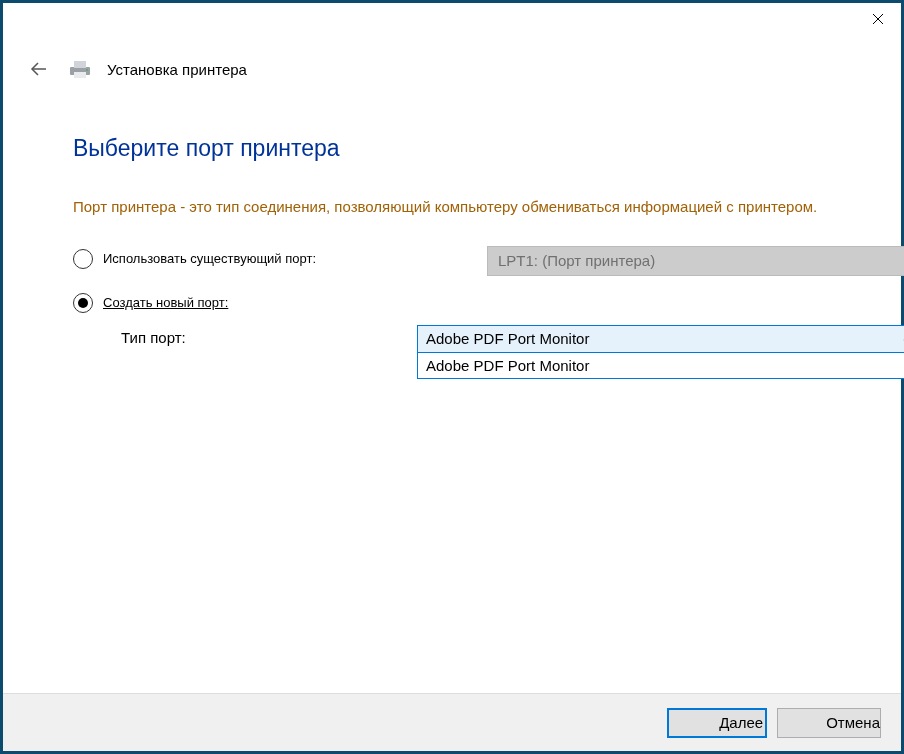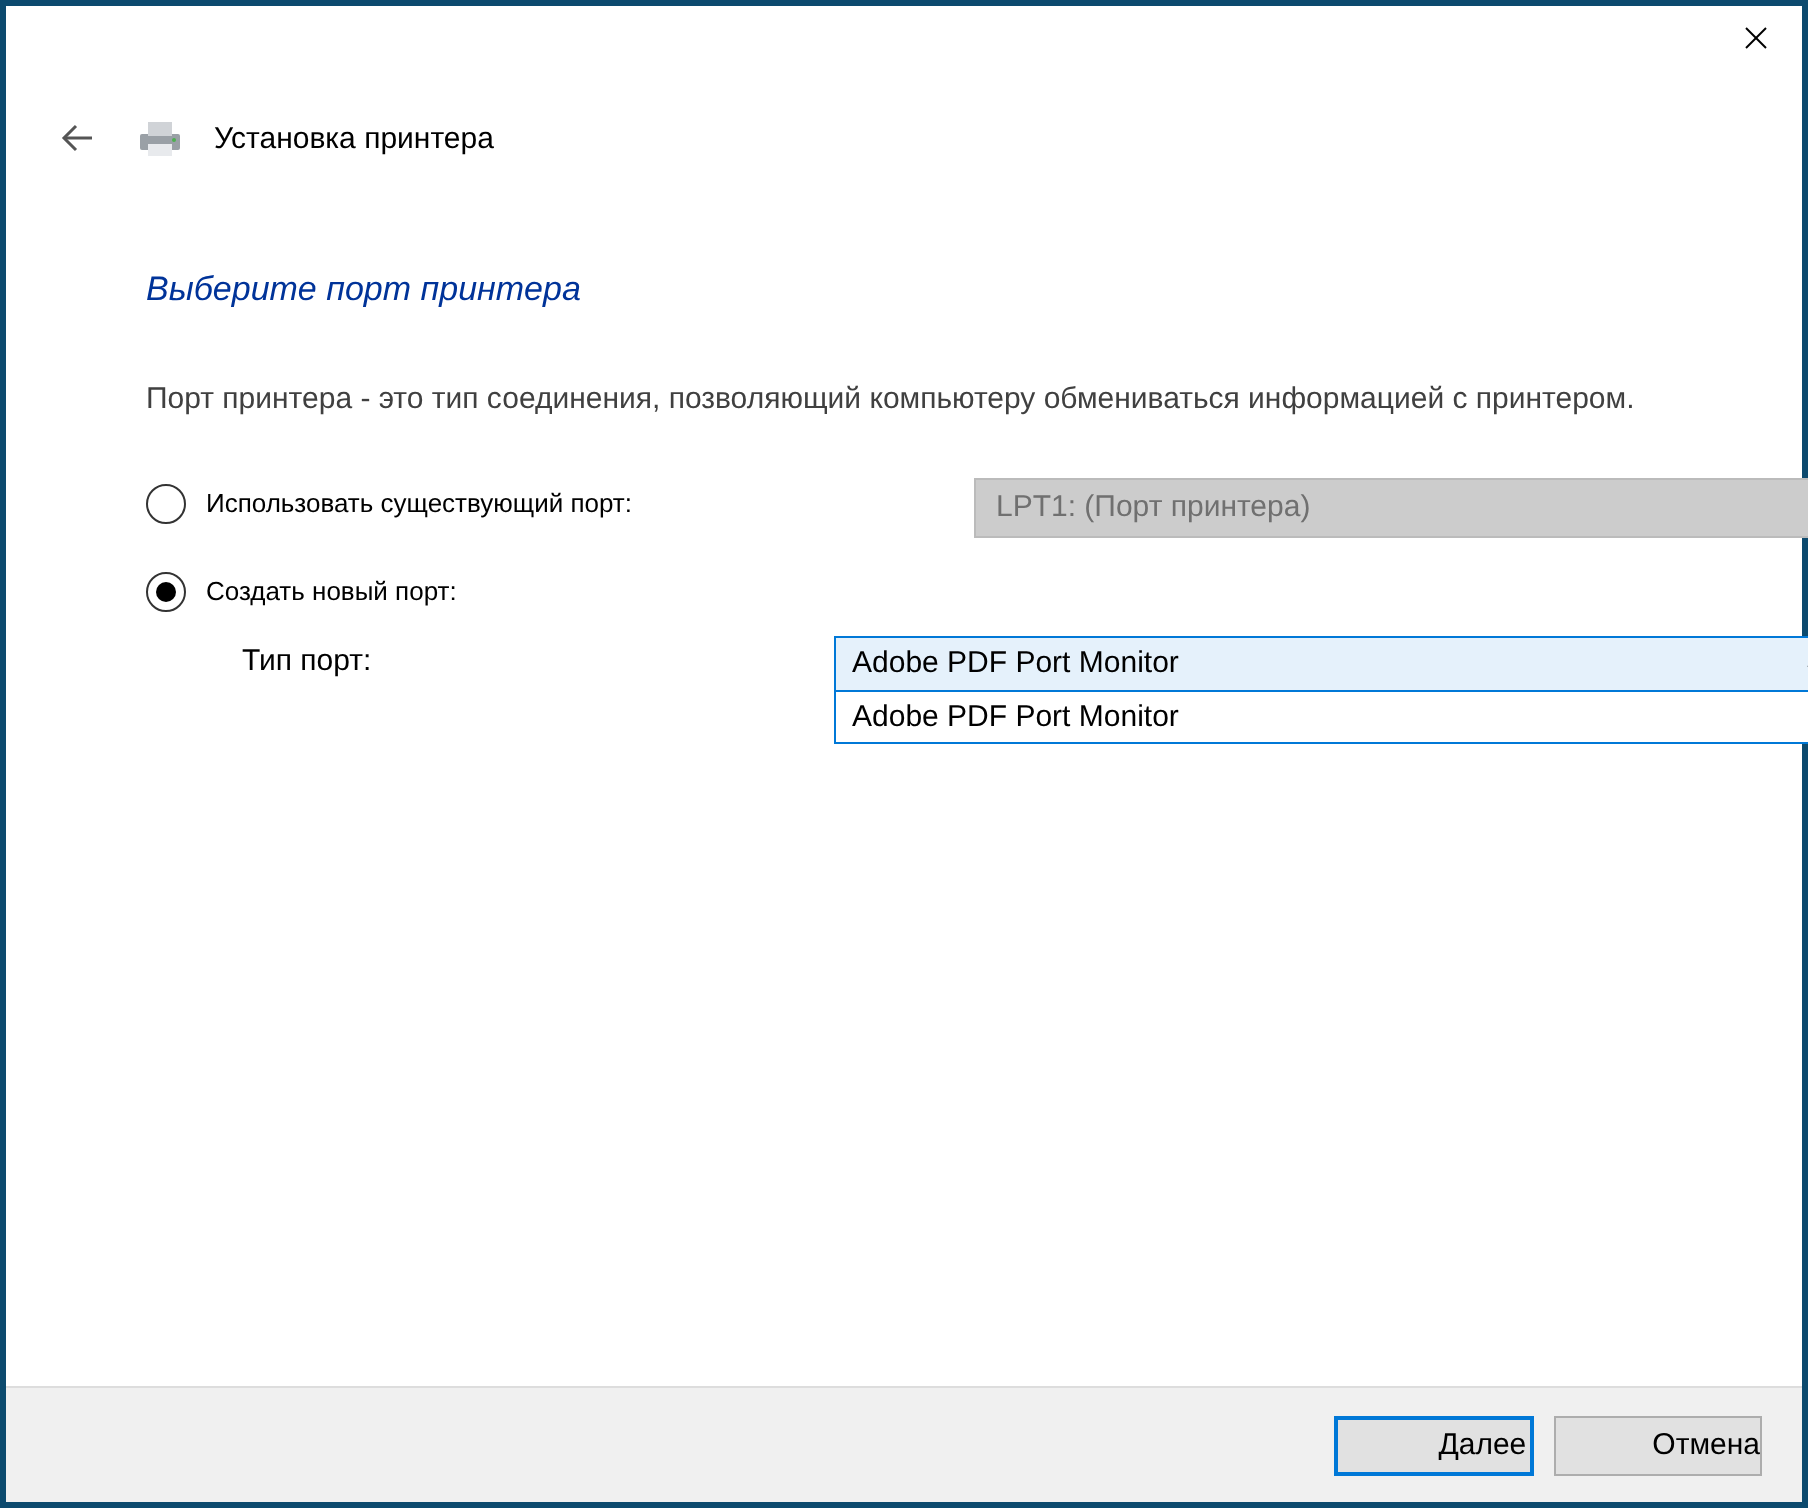--- a/index.html
+++ b/index.html
@@ -58,28 +58,27 @@
     font-size: 15px;
     color: #000;
   }
   .content {
     flex: 1;
     padding: 52px 64px 0 70px;
     position: relative;
   }
   .page-heading {
     color: #003399;
-    font-size: 17px;
+    font-size: 23px;
     font-weight: 400;
     margin: 0 0 34px 0;
-    font-style: italic;
   }
   .description {
     font-size: 15px;
-    color: #404040;
+    color: #a16207;
     line-height: 1.5;
     margin: 0 0 30px 0;
   }
   .option-row {
     display: flex;
     align-items: center;
     margin-bottom: 24px;
   }
   .radio {
     width: 20px;
@@ -235,21 +234,21 @@
 
     <div class="option-row row1">
       <div class="radio"></div>
       <div class="radio-label">Использовать существующий порт:</div>
       <div class="existing-port-select" style="top:-3px;">
         <span>LPT1: (Порт принтера)</span>
 
       </div>
     </div>
 
-    <div class="option-row" style="margin-bottom:12px;">
+    <div class="option-row" style="margin-bottom:12px;text-decoration:underline;">
       <div class="radio selected"></div>
       <div class="radio-label">Создать новый порт:</div>
     </div>
 
     <div class="port-type-row">
       <div class="port-type-label">Тип порт:</div>
 
       <div class="combobox">
         <div class="combo-selected">
           <span>Adobe PDF Port Monitor</span>

